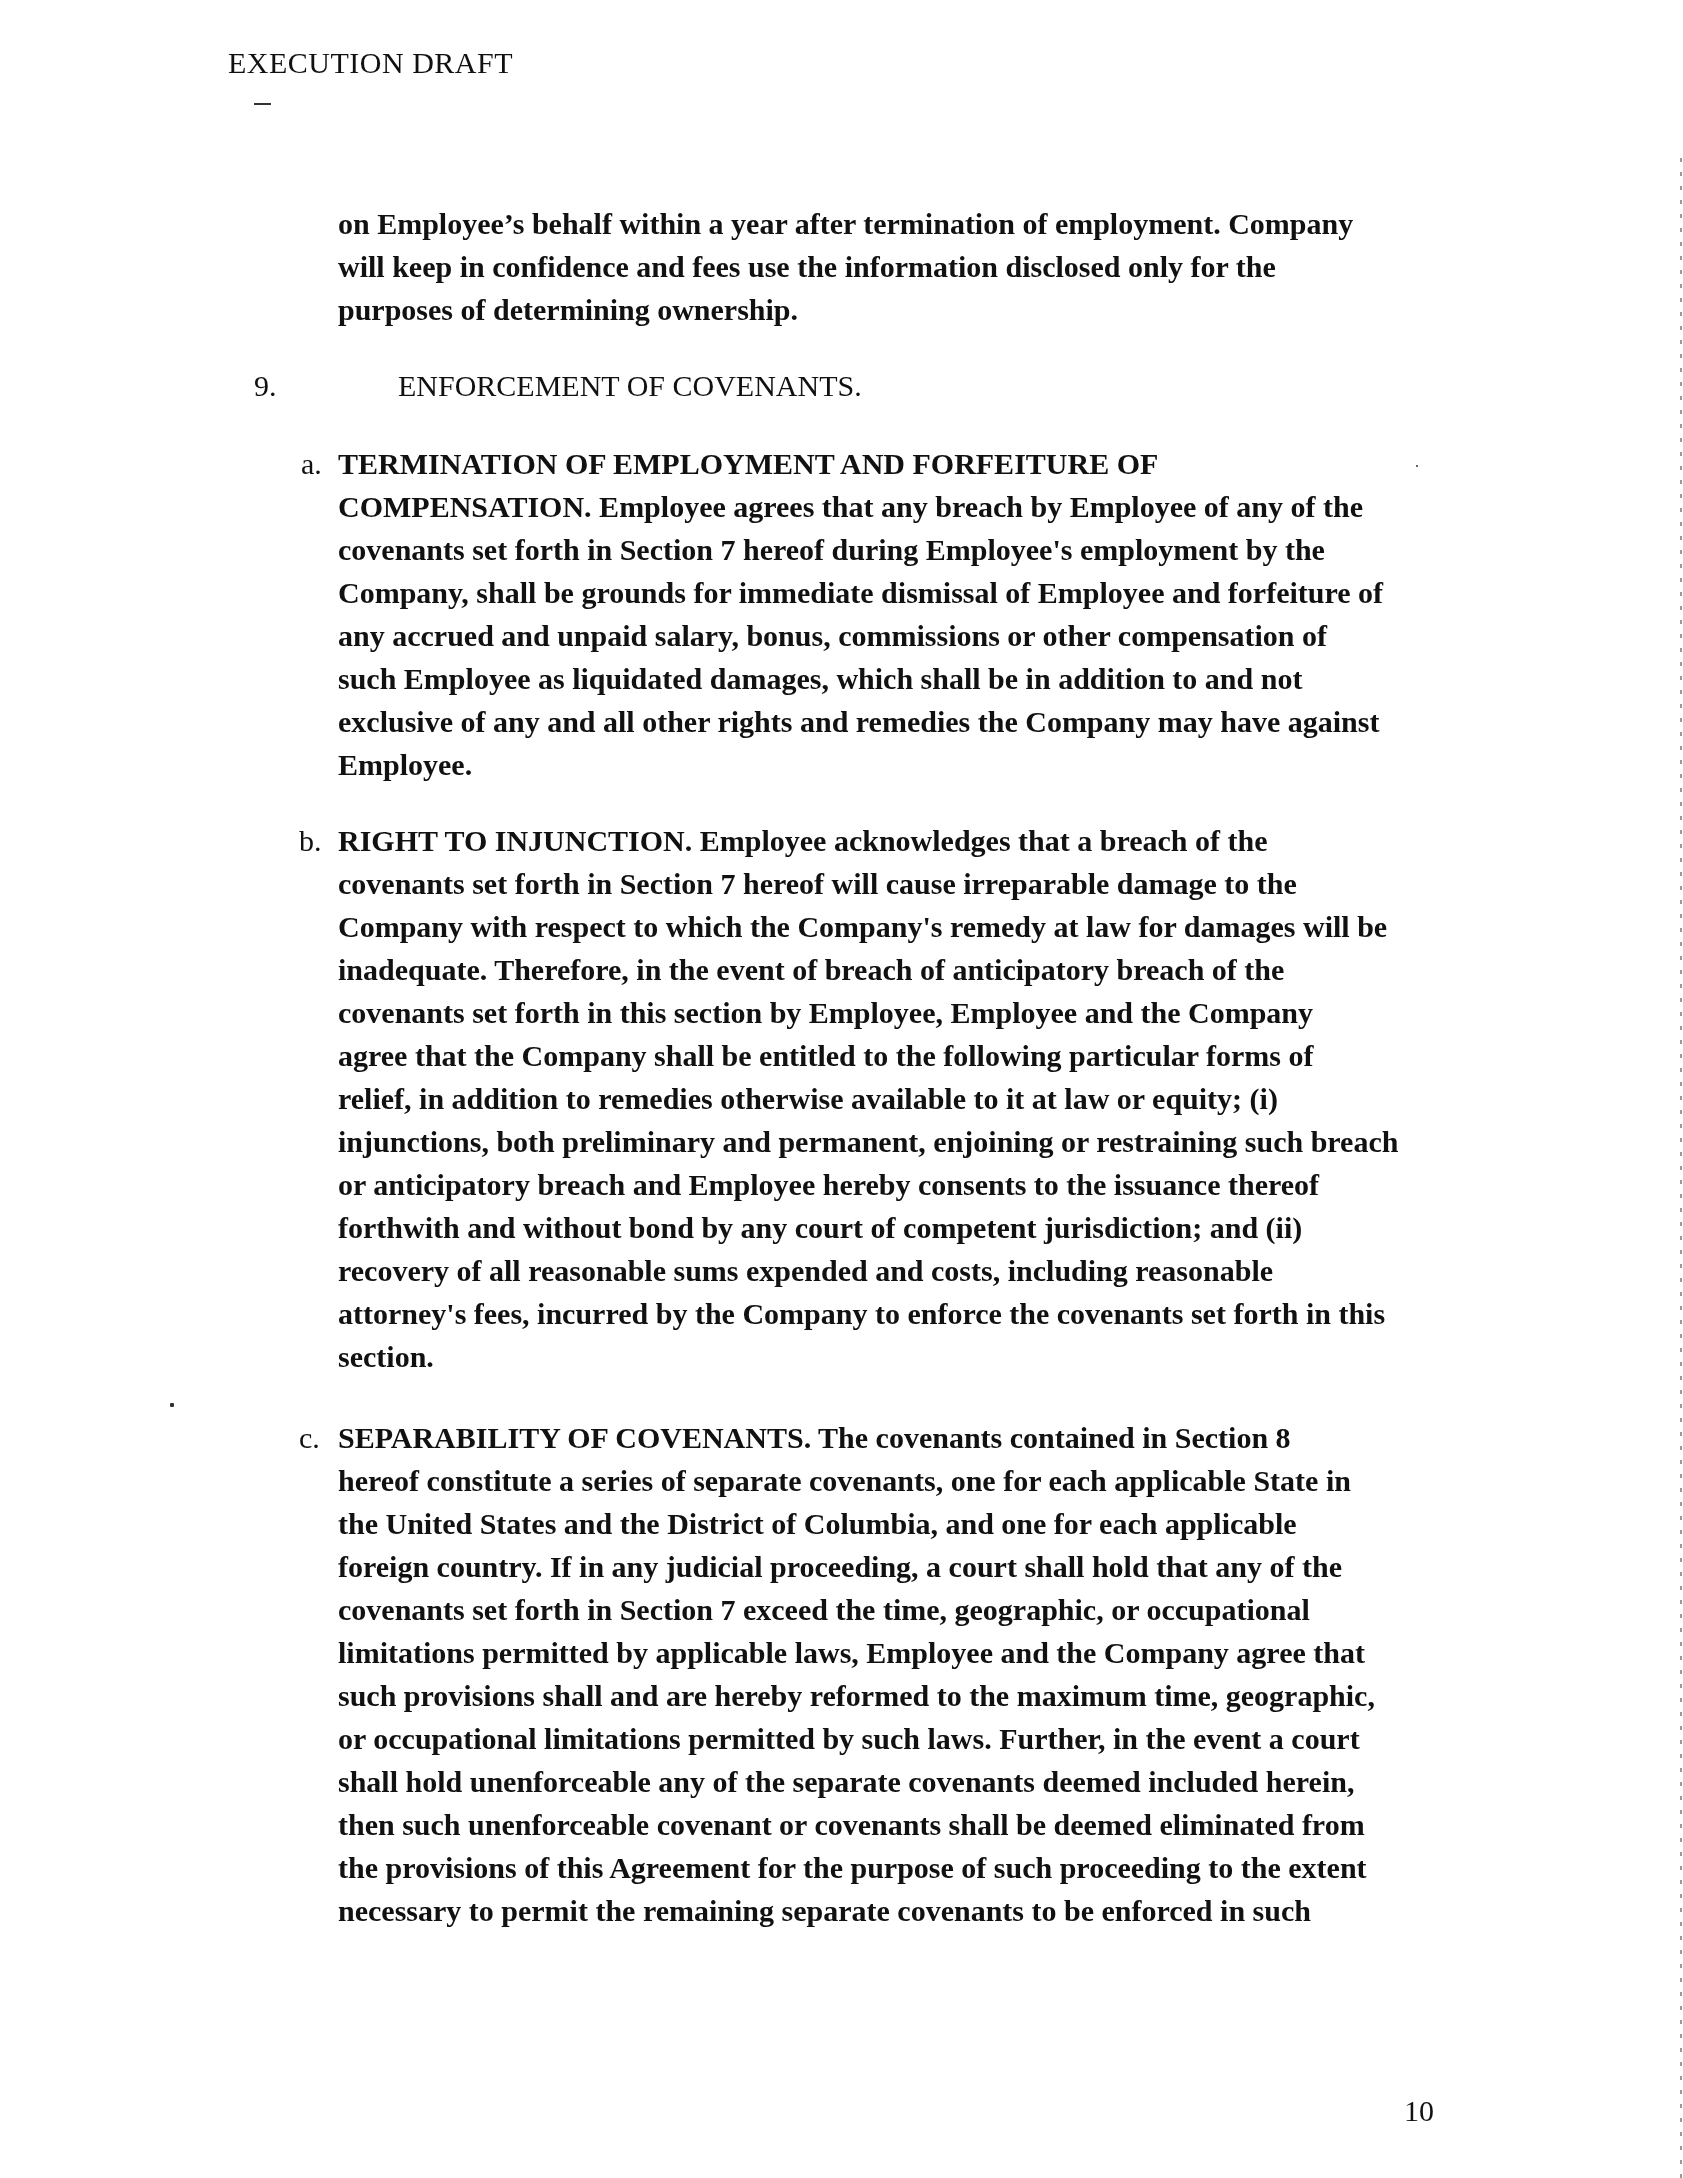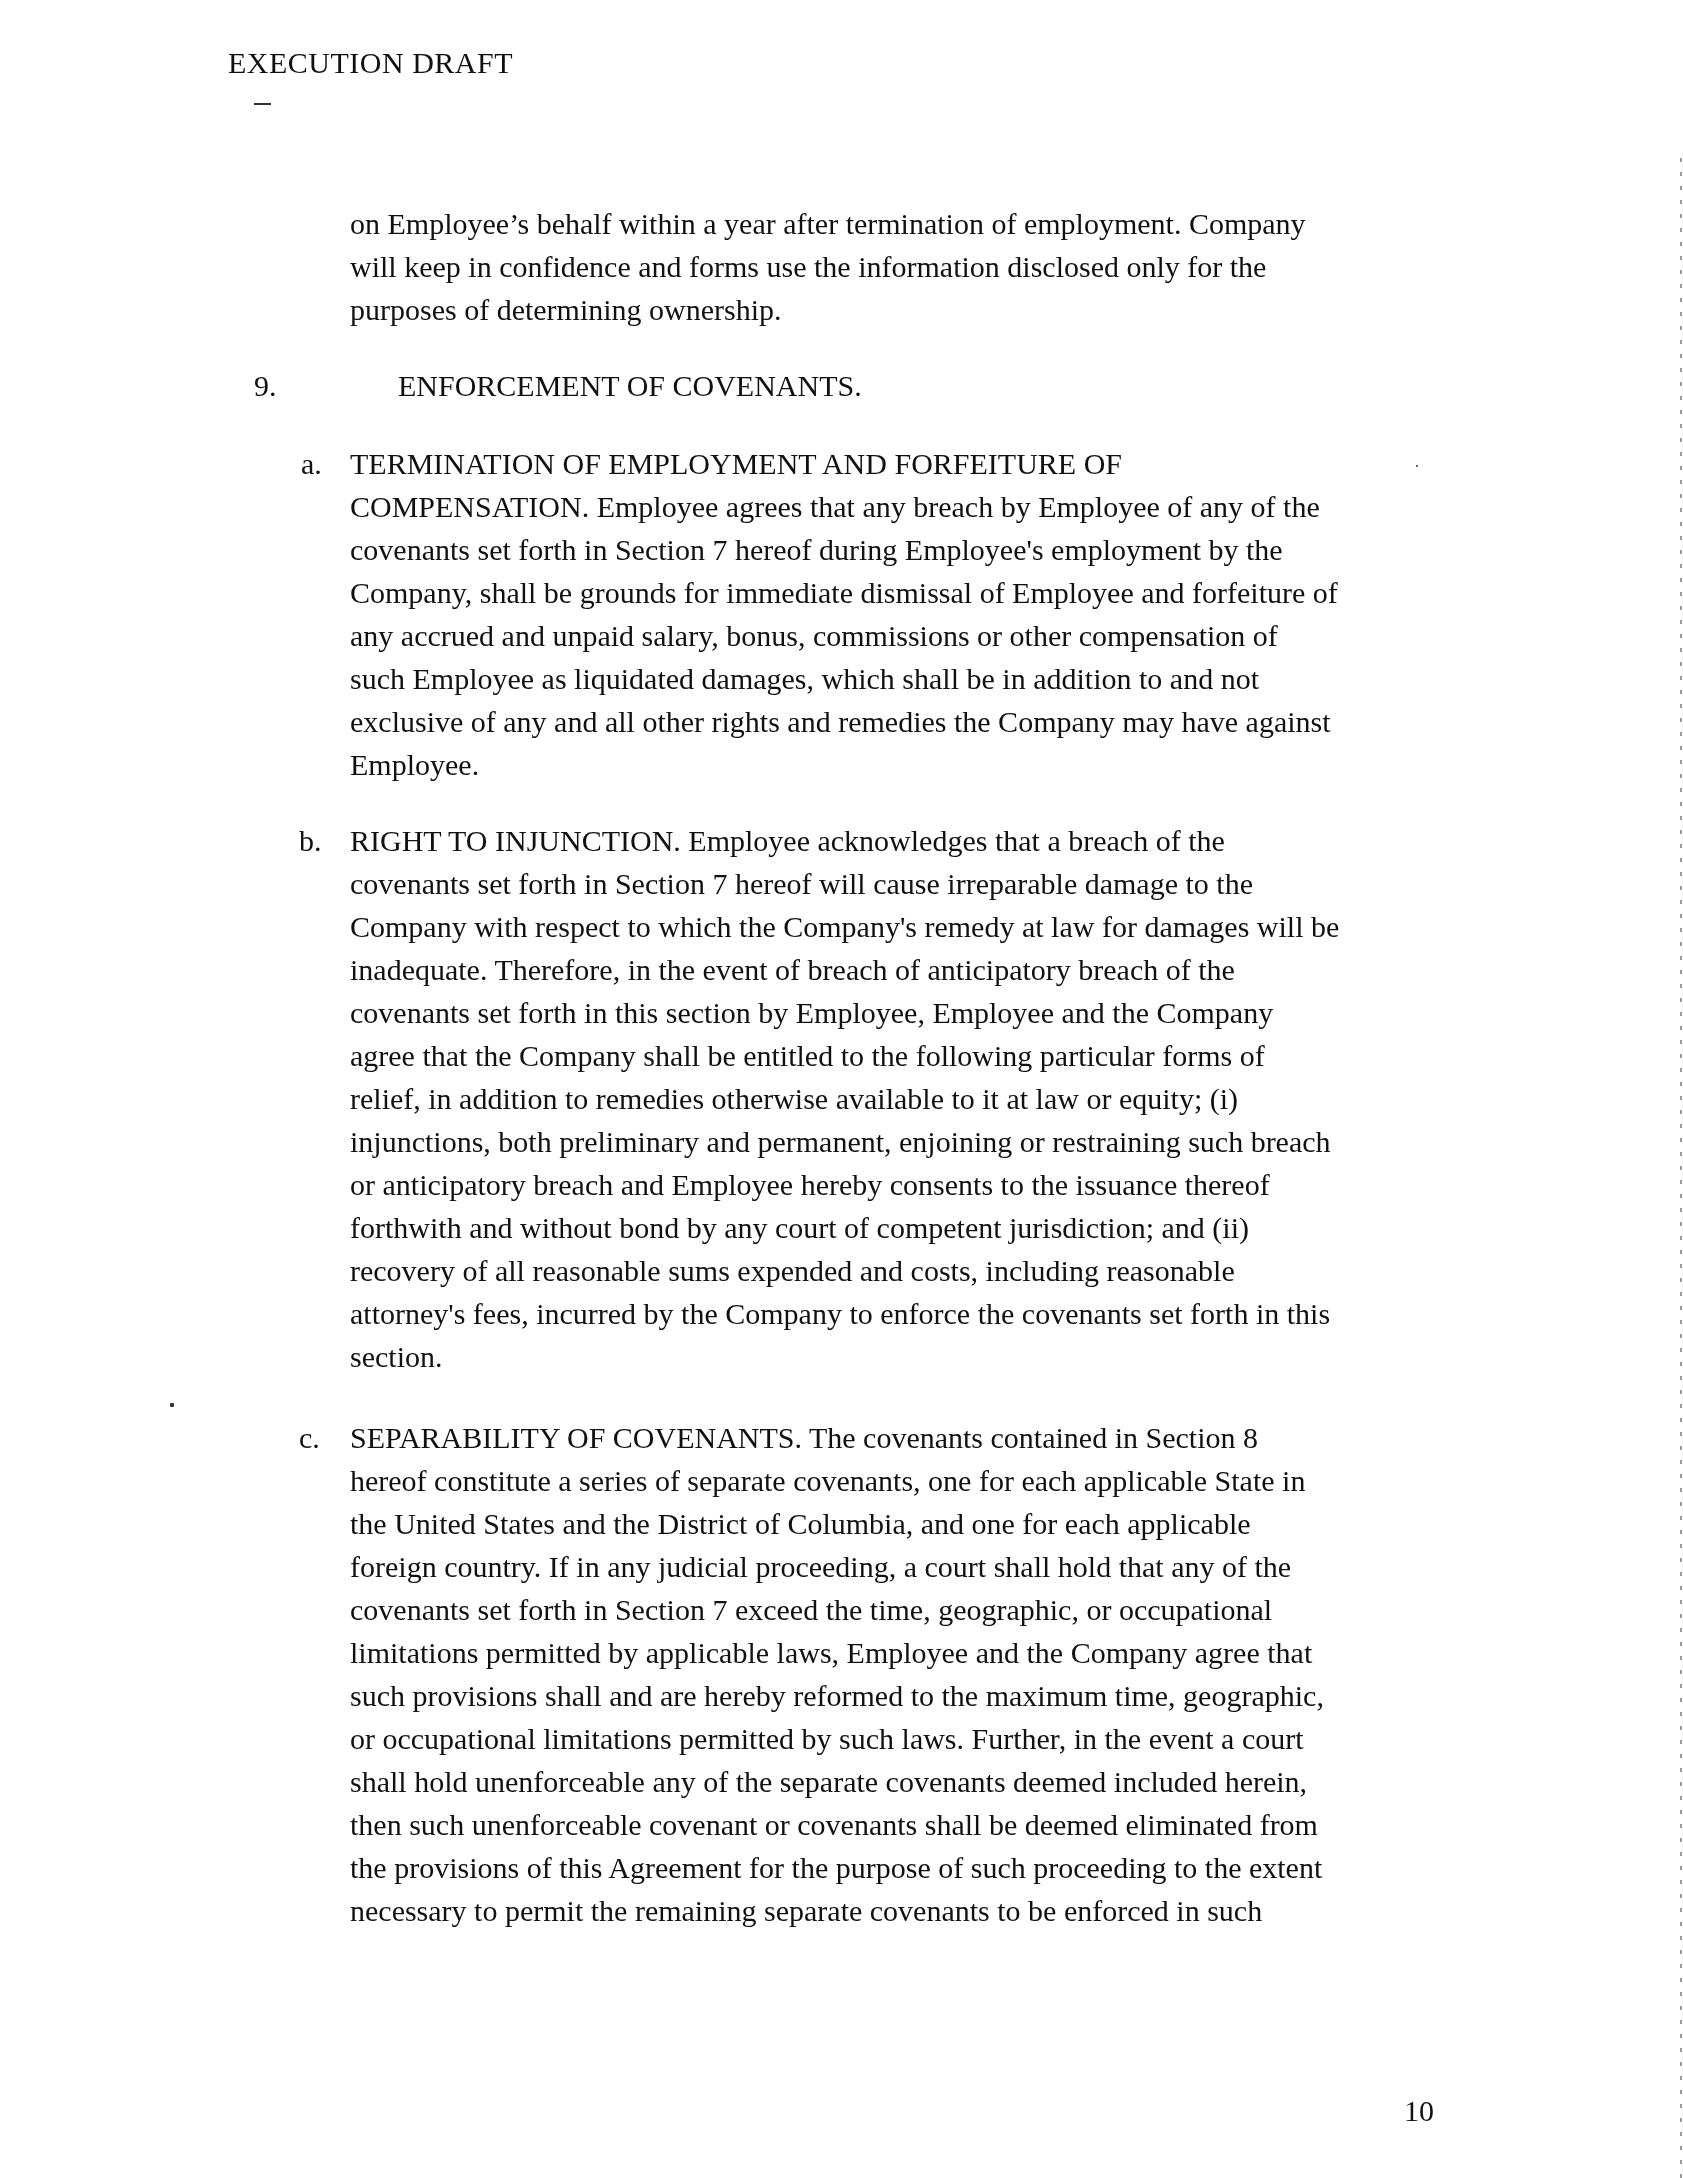--- a/index.html
+++ b/index.html
@@ -1,39 +1,39 @@
 <!DOCTYPE html>
 <html><head>
 <meta charset="utf-8">
 <style>
   html, body { margin:0; padding:0; }
   body { width:1683px; height:2178px; background:#ffffff; position:relative; overflow:hidden;
          font-family:"Liberation Serif", "DejaVu Serif", serif; color:#111; }
   .header { position:absolute; left:228px; top:46px; font-size:30px; letter-spacing:0.5px; line-height:34px; white-space:nowrap; }
   .tick { position:absolute; left:254px; top:103px; width:17px; height:2px; background:#333; }
-  .block { position:absolute; left:350px; font-size:30px; line-height:43px; white-space:nowrap; }
+  .block { position:absolute; left:338px; font-size:30px; line-height:43px; white-space:nowrap;font-weight:bold; }
   .line { display:block; height:43px; }
   .label { position:absolute; font-size:30px; line-height:43px; white-space:nowrap; }
   .pagenum { position:absolute; left:1404px; top:2055px; font-size:30px; line-height:32px;margin-top:40px; }
   .edge { position:absolute; left:1680px; top:158px; width:2px; height:2020px;
           background:repeating-linear-gradient(to bottom,#555 0 4px,transparent 4px 14px); opacity:0.6; }
   .dot { position:absolute; width:4px; height:4px; background:#333; border-radius:1px; }
 </style>
 </head>
 <body>
 
 <div class="header">EXECUTION DRAFT</div>
 <div class="tick"></div>
 <div class="edge"></div>
 <div class="dot" style="left:170px;top:1403px;"></div>
 <div class="dot" style="left:1416px;top:465px;width:2px;height:2px;"></div>
 
 <div class="block" style="top:202px;">
   <span class="line">on Employee’s behalf within a year after termination of employment.  Company</span>
-  <span class="line">will keep in confidence and forms use the information disclosed only for the</span>
+  <span class="line">will keep in confidence and fees use the information disclosed only for the</span>
   <span class="line">purposes of determining ownership.</span>
 </div>
 
 <div class="label" style="left:254px;top:364px;">9.</div>
 <div class="label" style="left:398px;top:364px;">ENFORCEMENT OF COVENANTS.</div>
 
 <div class="label" style="left:301px;top:442px;">a.</div>
 <div class="block" style="top:442px;">
   <span class="line">TERMINATION OF EMPLOYMENT AND FORFEITURE OF</span>
   <span class="line">COMPENSATION. Employee agrees that any breach by Employee of any of the</span>

